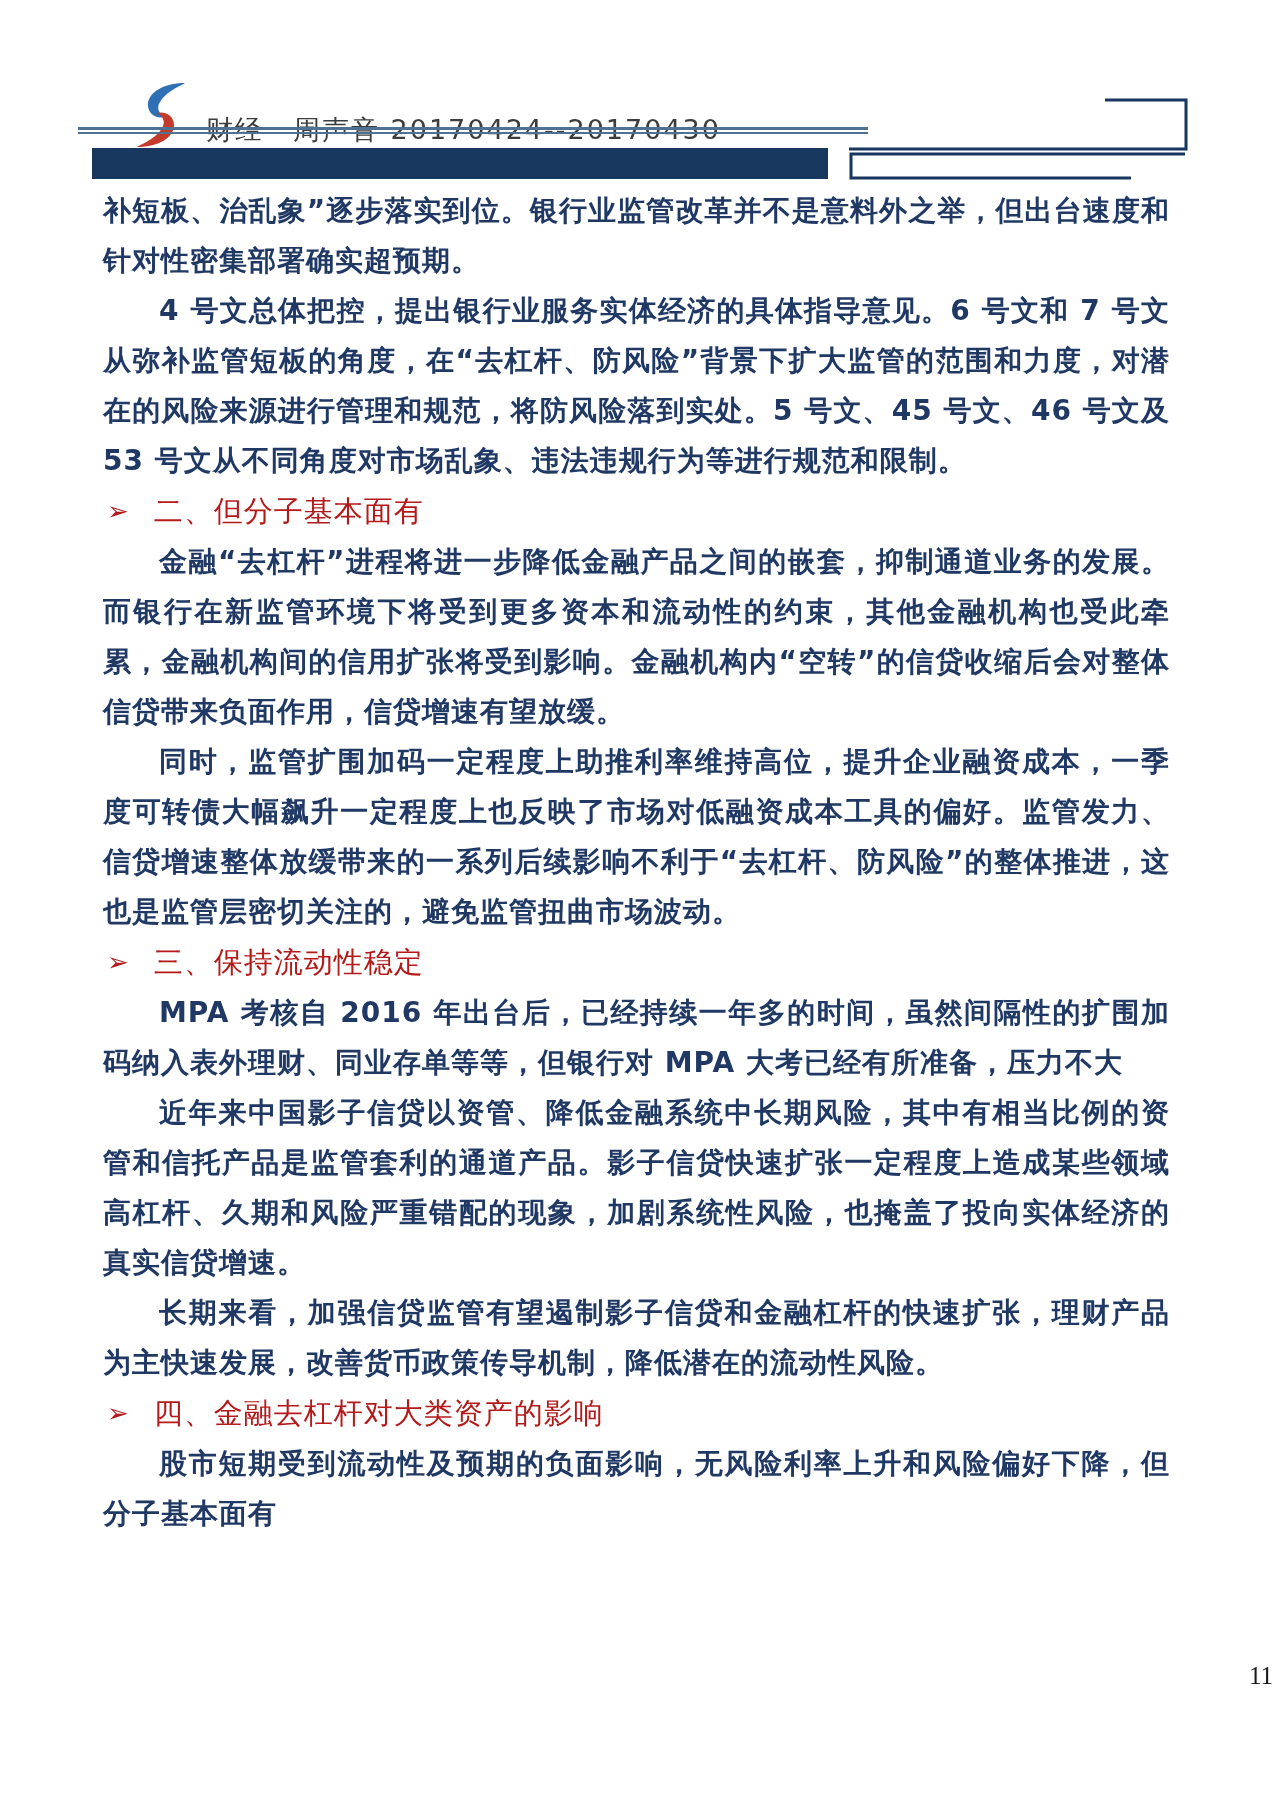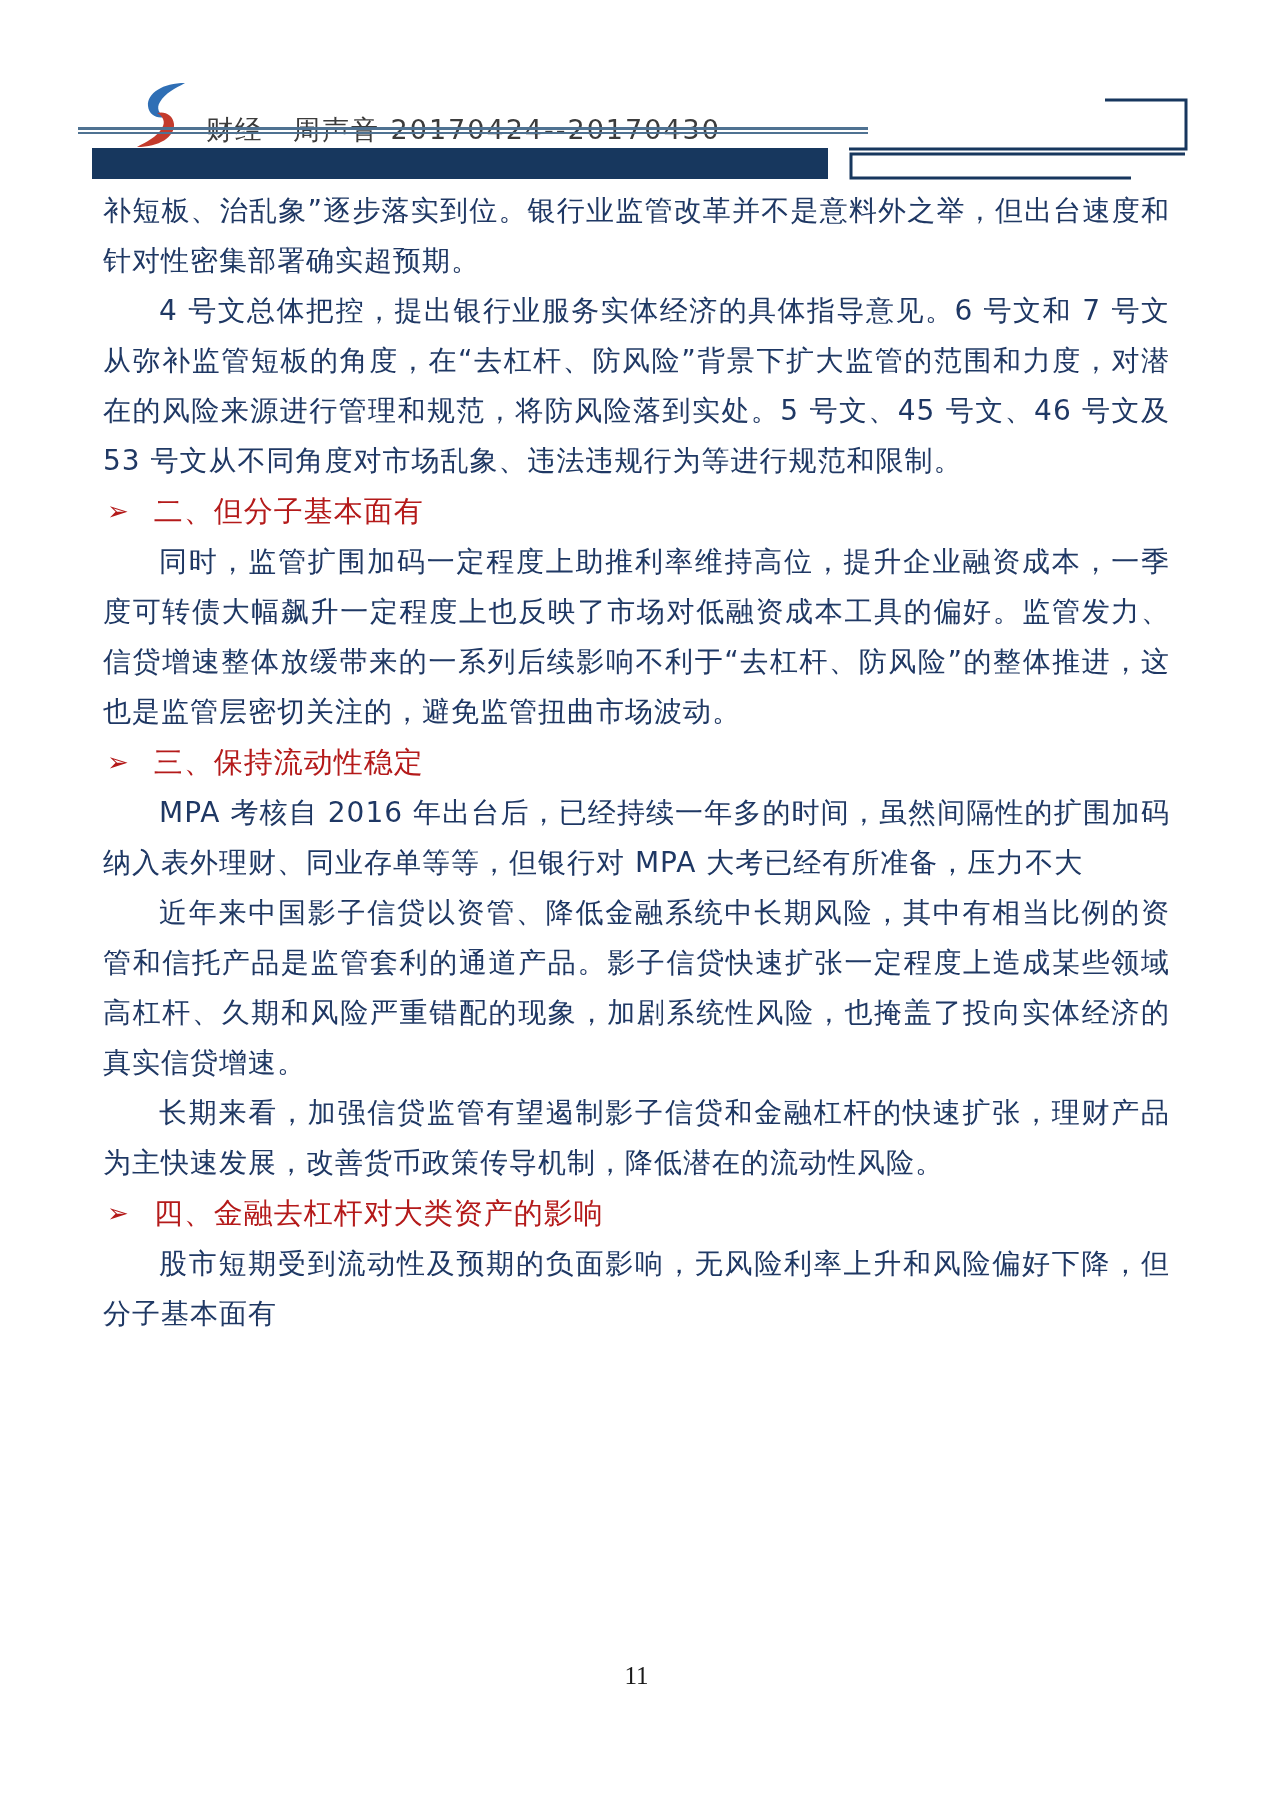--- a/index.html
+++ b/index.html
@@ -44,38 +44,38 @@
   }
   .header-deco{position:absolute;left:840px;top:95px;width:360px;height:95px;}
   .header-deco path{stroke:var(--bar_navy);stroke-width:3;fill:none;}
   
   .body-text{
     position:absolute;left:103px;top:186px;width:1067px;
     font-size:28px;line-height:50px;letter-spacing:1px;
     color:var(--body_text);
     text-align:justify;
   }
-  .para{text-indent:2em;}
+  .para{text-indent:2em;font-weight:bold;}
   .para.no-indent{text-indent:0;}
   .heading{
     color:var(--heading_red);
     font-size:29px;line-height:50px;
     text-indent:0;
     white-space:nowrap;
   }
   .heading .marker{
     display:inline-block;
     font-size:26px;
     margin-left:4px;margin-right:24px;
     transform:translateY(-1px);
   }
   
   .page-number{
     position:absolute;left:0;top:1662px;width:100%;
-    text-align:center;
+    text-align:right;
     font-family:"Liberation Serif","DejaVu Serif",serif;
     font-size:25px;
     color:var(--page_number_black);
   }
 </style>
 </head>
 <body>
 
 <div class="page">
 
@@ -92,20 +92,21 @@
     <path d="M265 5 L346 5 L346 54 L9 54"></path>
     <path d="M345 59 L11 59 L11 83 L291 83"></path>
   </svg>
 
   <div class="body-text">
     <p class="para no-indent">补短板、治乱象”逐步落实到位。银行业监管改革并不是意料外之举，但出台速度和针对性密集部署确实超预期。</p>
     <p class="para">4 号文总体把控，提出银行业服务实体经济的具体指导意见。6 号文和 7 号文从弥补监管短板的角度，在“去杠杆、防风险”背景下扩大监管的范围和力度，对潜在的风险来源进行管理和规范，将防风险落到实处。5 号文、45 号文、46 号文及 53 号文从不同角度对市场乱象、违法违规行为等进行规范和限制。</p>
 
     <p class="heading"><span class="marker">➢</span><span>二、但分子基本面有</span></p>
 
+    <p class="para">金融“去杠杆”进程将进一步降低金融产品之间的嵌套，抑制通道业务的发展。而银行在新监管环境下将受到更多资本和流动性的约束，其他金融机构也受此牵累，金融机构间的信用扩张将受到影响。金融机构内“空转”的信贷收缩后会对整体信贷带来负面作用，信贷增速有望放缓。</p>
     <p class="para">同时，监管扩围加码一定程度上助推利率维持高位，提升企业融资成本，一季度可转债大幅飙升一定程度上也反映了市场对低融资成本工具的偏好。监管发力、信贷增速整体放缓带来的一系列后续影响不利于“去杠杆、防风险”的整体推进，这也是监管层密切关注的，避免监管扭曲市场波动。</p>
 
     <p class="heading"><span class="marker">➢</span><span>三、保持流动性稳定</span></p>
 
     <p class="para">MPA 考核自 2016 年出台后，已经持续一年多的时间，虽然间隔性的扩围加码纳入表外理财、同业存单等等，但银行对 MPA 大考已经有所准备，压力不大</p>
     <p class="para">近年来中国影子信贷以资管、降低金融系统中长期风险，其中有相当比例的资管和信托产品是监管套利的通道产品。影子信贷快速扩张一定程度上造成某些领域高杠杆、久期和风险严重错配的现象，加剧系统性风险，也掩盖了投向实体经济的真实信贷增速。</p>
     <p class="para">长期来看，加强信贷监管有望遏制影子信贷和金融杠杆的快速扩张，理财产品为主快速发展，改善货币政策传导机制，降低潜在的流动性风险。</p>
 
     <p class="heading"><span class="marker">➢</span><span>四、金融去杠杆对大类资产的影响</span></p>
 

